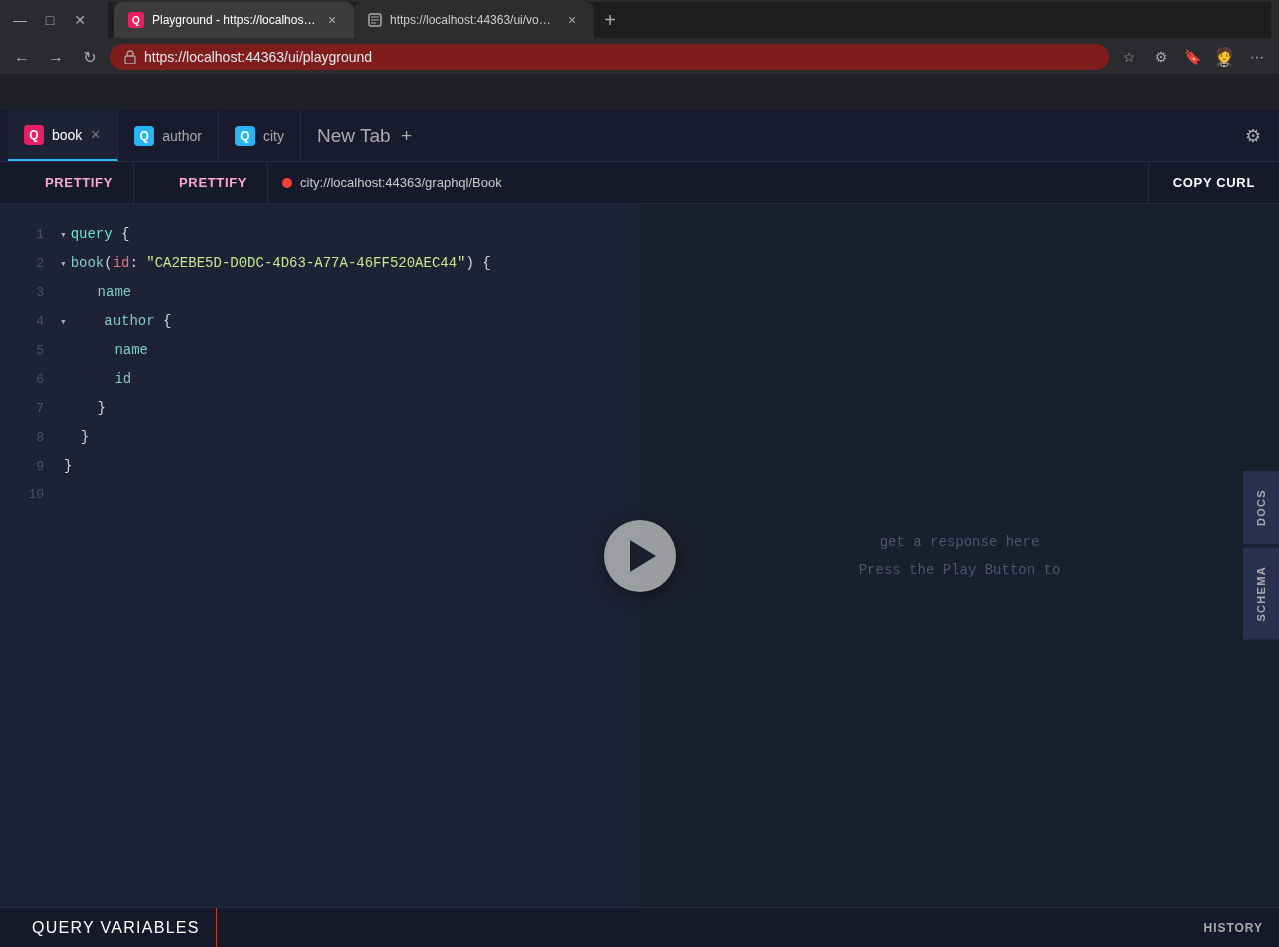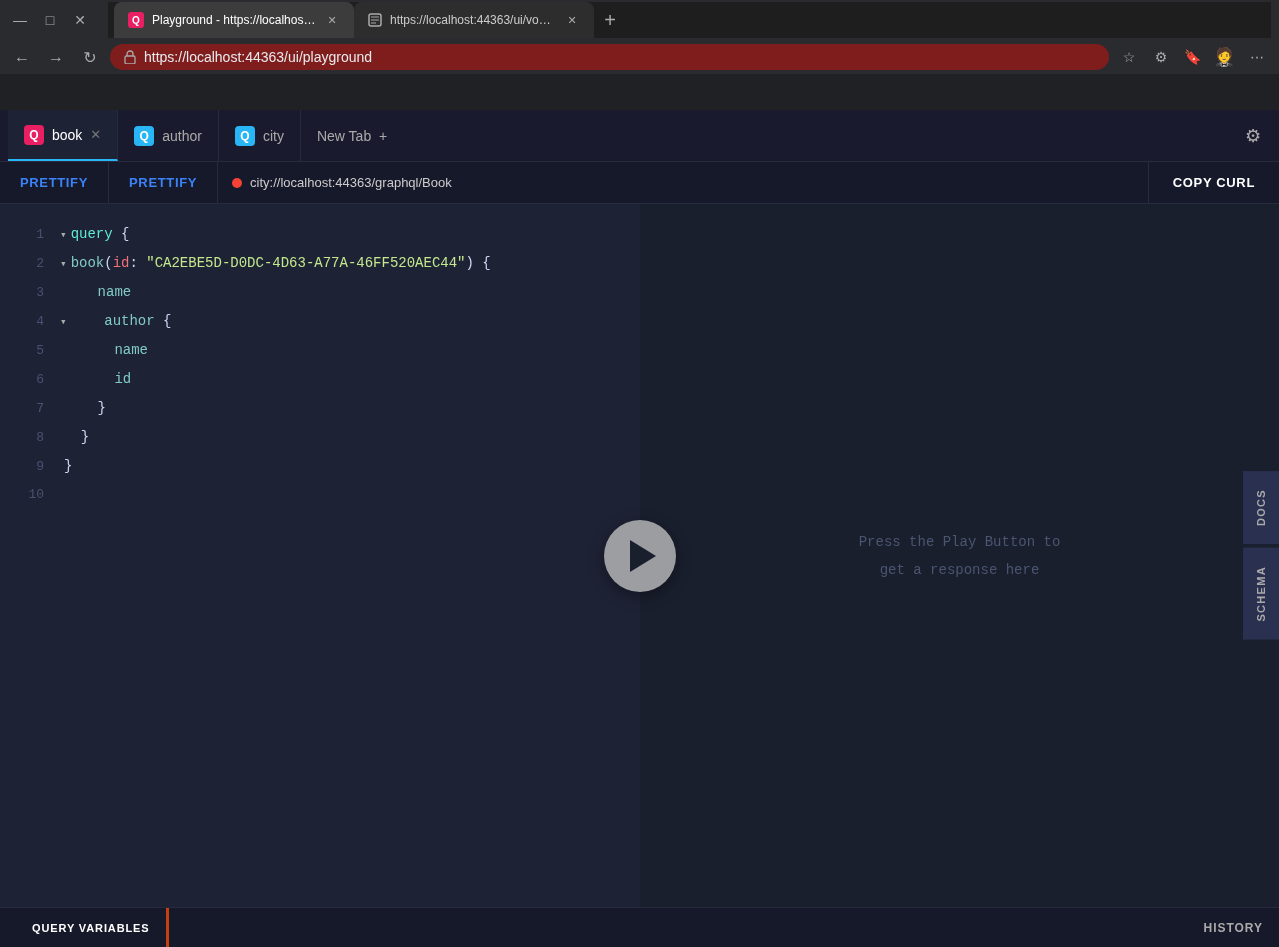--- a/index.html
+++ b/index.html
@@ -170,21 +170,21 @@
     .q-icon-book { background: #e91e63; }
     .q-icon-author { background: #29b6f6; }
     .q-icon-city { background: #29b6f6; }
     .app-tab .tab-name { font-size: 14px; }
     .app-tab .close-btn {
       font-size: 13px; color: #777; cursor: pointer;
     }
     .new-tab-btn {
       padding: 0 16px; height: 100%;
       display: flex; align-items: center;
-      color: #aaa; font-size: 14px; cursor: pointer;
+      color: #aaa; font-size: 19px; cursor: pointer;
     }
     .settings-btn {
       margin-left: auto;
       width: 36px; height: 36px;
       background: transparent; border: none;
       color: #aaa; cursor: pointer; font-size: 18px;
       display: flex; align-items: center; justify-content: center;
     }
 
     
@@ -192,23 +192,24 @@
       display: flex;
       align-items: center;
       background: #16192a;
       height: 42px;
       border-bottom: 1px solid #2a2a3e;
     }
     .toolbar-btn {
       padding: 0 20px;
       height: 100%;
       background: transparent; border: none;
-      color: #3b82f6; cursor: pointer;
+      color: #f9a8d4; cursor: pointer;
       font-size: 13px; font-weight: bold; letter-spacing: 0.05em;
       border-right: 1px solid #2a2a3e;
+      margin-left: 25px;
     }
     .endpoint-dot {
       width: 10px; height: 10px;
       background: #f44336; border-radius: 50%;
       margin-right: 8px; flex-shrink: 0;
     }
     .endpoint-bar {
       flex: 1;
       display: flex;
       align-items: center;
@@ -351,24 +352,24 @@
       align-items: center;
       background: #16192a;
       height: 40px;
       padding: 0 16px;
       border-top: 1px solid #2a2a3e;
     }
     .bottom-tab {
       padding: 0 16px;
       height: 100%;
       display: flex; align-items: center;
-      color: #aaa; font-size: 11px; font-weight: bold;
+      color: #aaa; font-size: 16px; font-weight: normal;
       letter-spacing: 0.08em;
       cursor: pointer;
-      border-right: 3px solid #c2410c;
+      border-right: 1px solid #c2410c;
     }
     .bottom-tab.active { color: #fff; }
     .tracing-btn {
       margin-left: auto;
       color: #aaa; font-size: 12px; font-weight: bold;
       letter-spacing: 0.08em;
       cursor: pointer;
     }
   </style>
 </head>
@@ -533,22 +534,22 @@
     </div>
 
     <div class="play-btn-container">
       <button class="play-btn">
         <div class="play-triangle"></div>
       </button>
     </div>
 
     <div class="response-pane">
       <div class="response-placeholder">
+        <div>get a response here</div>
         <div>Press the Play Button to</div>
-        <div>get a response here</div>
       </div>
     </div>
 
     <div class="side-panel">
       <button class="side-panel-btn">DOCS</button>
       <button class="side-panel-btn" style="margin-top:4px;">SCHEMA</button>
     </div>
   </div>
 
   <div class="bottom-bar">

